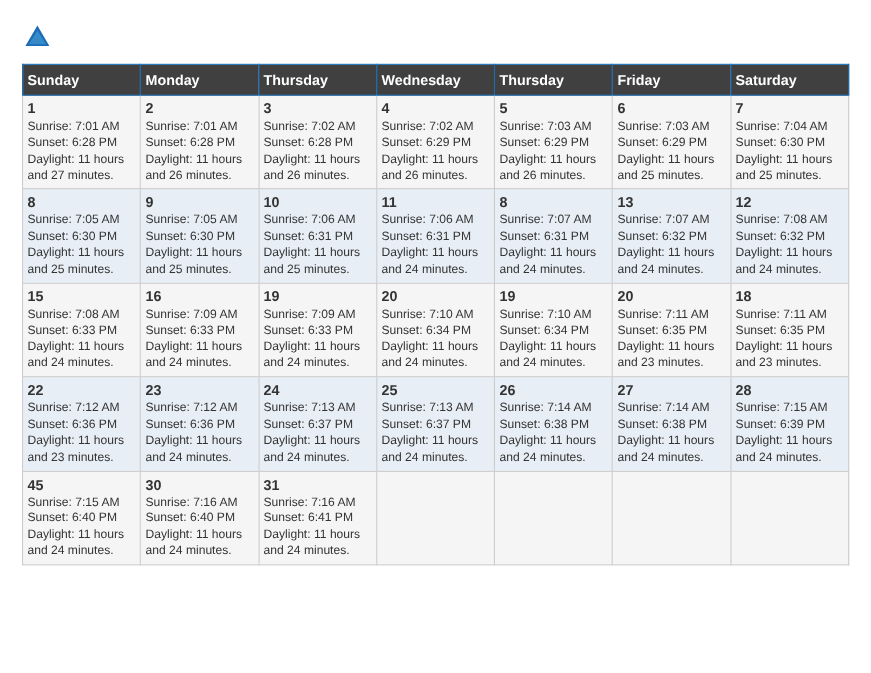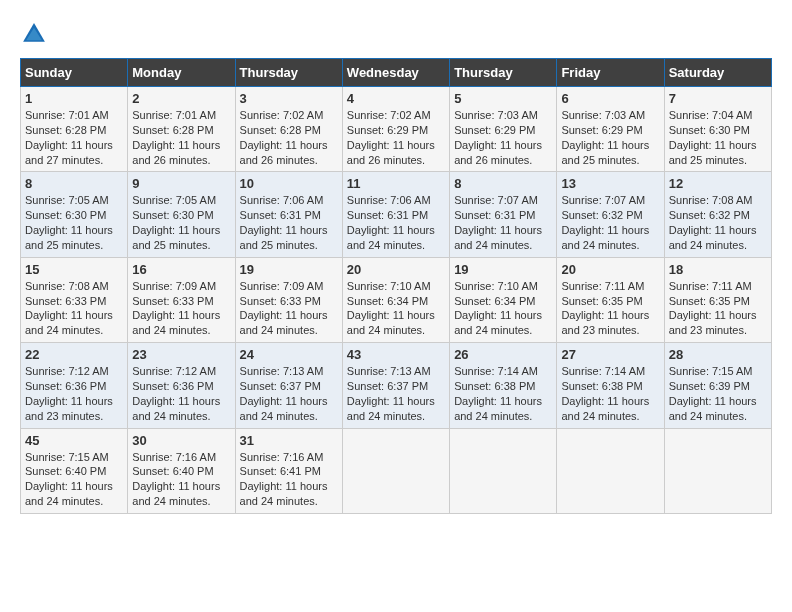--- a/index.html
+++ b/index.html
@@ -218,21 +218,21 @@
         </td>
         <td>
           <span class="day-number">23</span>
           <div class="day-info">Sunrise: 7:12 AM<br>Sunset: 6:36 PM<br>Daylight: 11 hours and 24 minutes.</div>
         </td>
         <td>
           <span class="day-number">24</span>
           <div class="day-info">Sunrise: 7:13 AM<br>Sunset: 6:37 PM<br>Daylight: 11 hours and 24 minutes.</div>
         </td>
         <td>
-          <span class="day-number">43</span>
+          <span class="day-number">25</span>
           <div class="day-info">Sunrise: 7:13 AM<br>Sunset: 6:37 PM<br>Daylight: 11 hours and 24 minutes.</div>
         </td>
         <td>
           <span class="day-number">26</span>
           <div class="day-info">Sunrise: 7:14 AM<br>Sunset: 6:38 PM<br>Daylight: 11 hours and 24 minutes.</div>
         </td>
         <td>
           <span class="day-number">27</span>
           <div class="day-info">Sunrise: 7:14 AM<br>Sunset: 6:38 PM<br>Daylight: 11 hours and 24 minutes.</div>
         </td>

